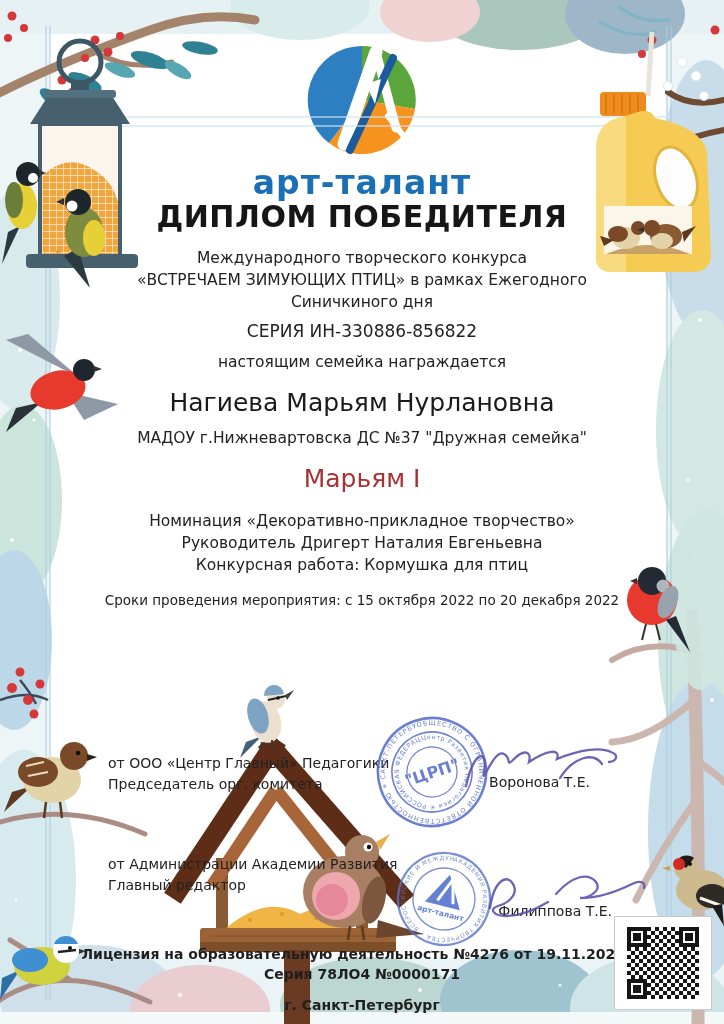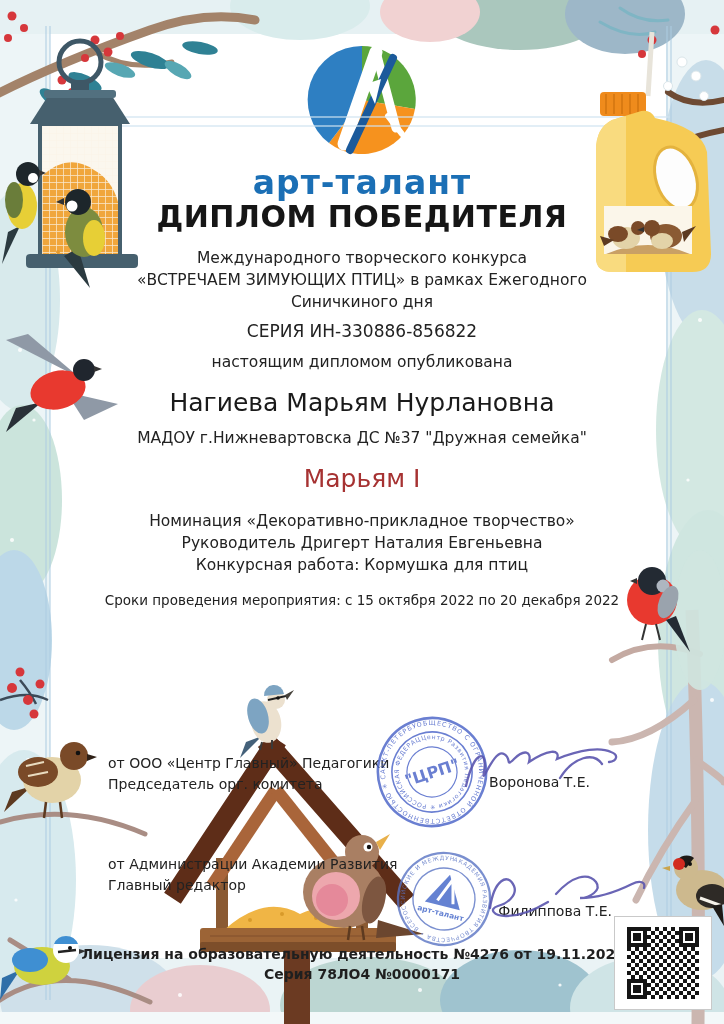--- a/index.html
+++ b/index.html
@@ -336,21 +336,21 @@
     <div class="abs ctr brand">арт-талант</div>
     <div class="abs ctr title">ДИПЛОМ ПОБЕДИТЕЛЯ</div>
 
     <div class="abs ctr contest">
       <div>Международного творческого конкурса</div>
       <div>«ВСТРЕЧАЕМ ЗИМУЮЩИХ ПТИЦ» в рамках Ежегодного</div>
       <div>Синичкиного дня</div>
     </div>
 
     <div class="abs ctr series">СЕРИЯ ИН-330886-856822</div>
-    <div class="abs ctr intro">настоящим дипломом опубликована</div>
+    <div class="abs ctr intro">настоящим семейка награждается</div>
     <div class="abs ctr name">Нагиева Марьям Нурлановна</div>
     <div class="abs ctr inst">МАДОУ г.Нижневартовска ДС №37 "Дружная семейка"</div>
     <div class="abs ctr place">Марьям I</div>
 
     <div class="abs ctr nomin">
       <div>Номинация «Декоративно-прикладное творчество»</div>
       <div>Руководитель Дригерт Наталия Евгеньевна</div>
       <div>Конкурсная работа: Кормушка для птиц</div>
     </div>
 
@@ -364,20 +364,21 @@
     <div class="abs sig-name" style="left:440px;top:774px;width:150px;">Воронова Т.Е.</div>
 
     <div class="abs sig-org" style="left:108px;top:854px;width:310px;">
       <div>от Администрации Академии Развития</div>
       <div>Главный редактор</div>
     </div>
     <div class="abs sig-name" style="left:460px;top:903px;width:152px;">Филиппова Т.Е.</div>
 
     <div class="abs ctr foot" style="top:946px;">Лицензия на образовательную деятельность №4276 от 19.11.2020 г.</div>
     <div class="abs ctr foot" style="top:966px;">Серия 78ЛО4 №0000171</div>
+    <div class="abs ctr foot" style="top:997px;">г. Санкт-Петербург</div>
   </div>
 
   <svg class="layer overlay" viewBox="0 0 724 1024">
     <defs>
       <path id="c1o" d="M432,725 a47,47 0 1,1 -0.1,0"></path>
       <path id="c1i" d="M432,739 a33,33 0 1,1 -0.1,0"></path>
       <path id="c2" d="M444,860 a39,39 0 1,1 -0.1,0"></path>
     </defs>
 
     <g opacity="0.82" transform="rotate(-18 432 772)">

